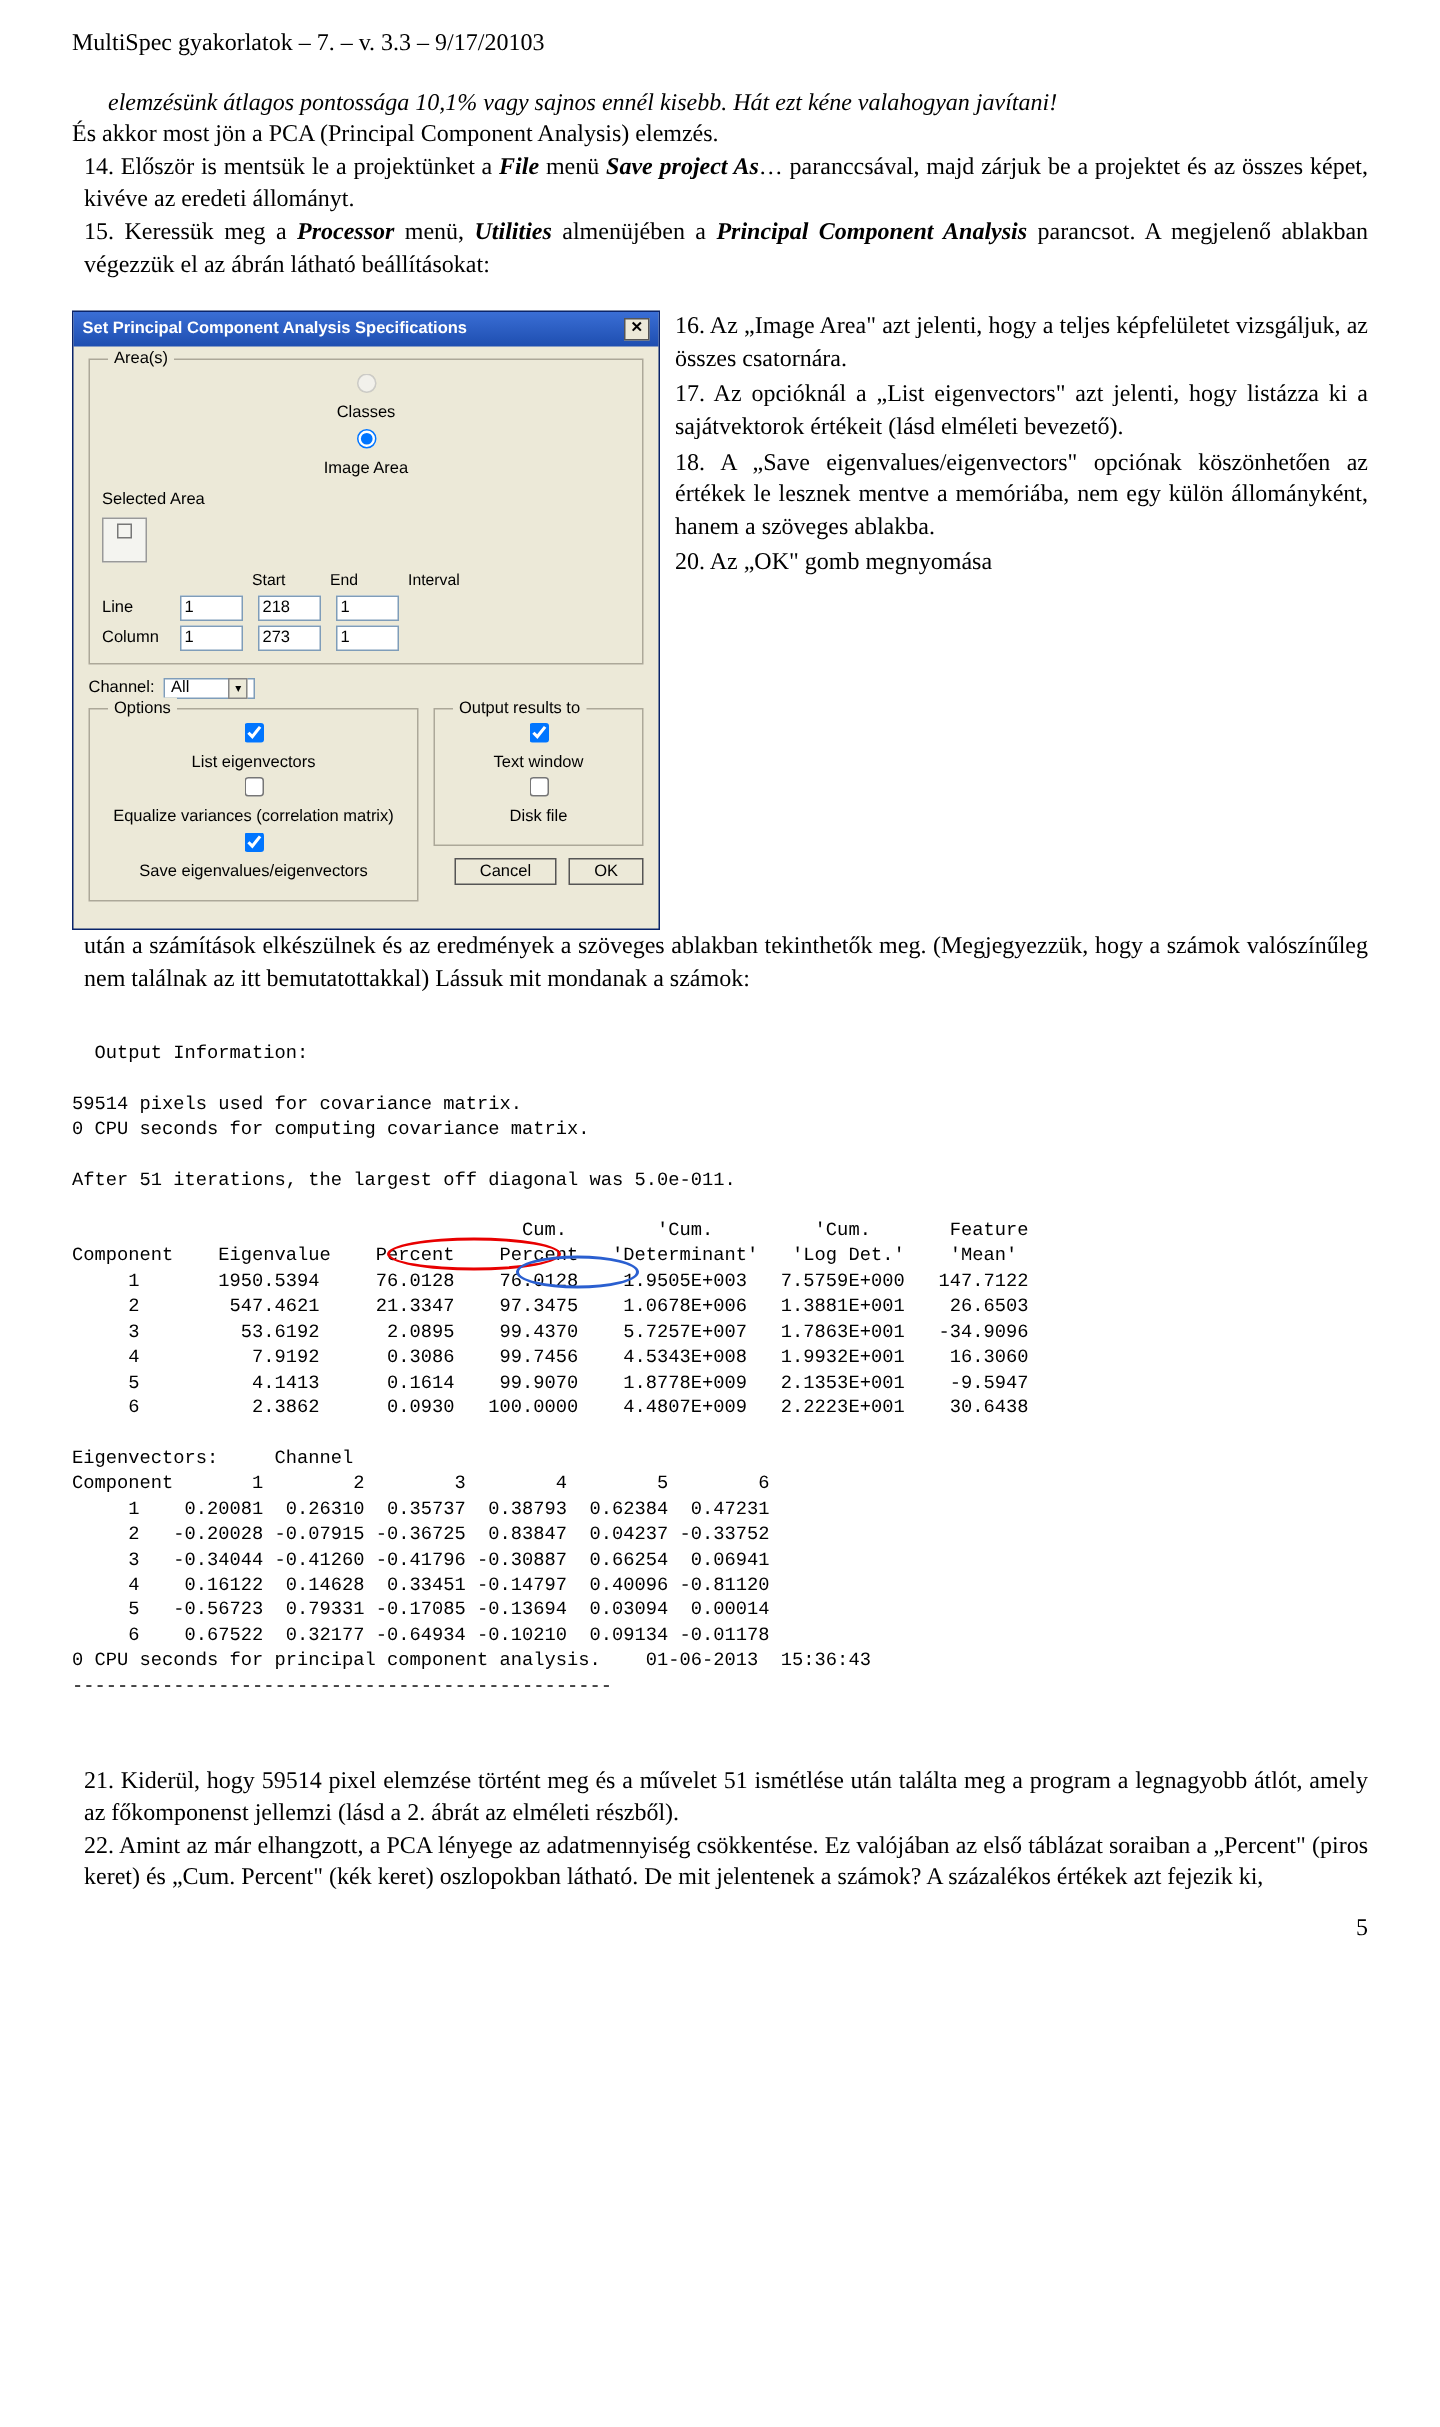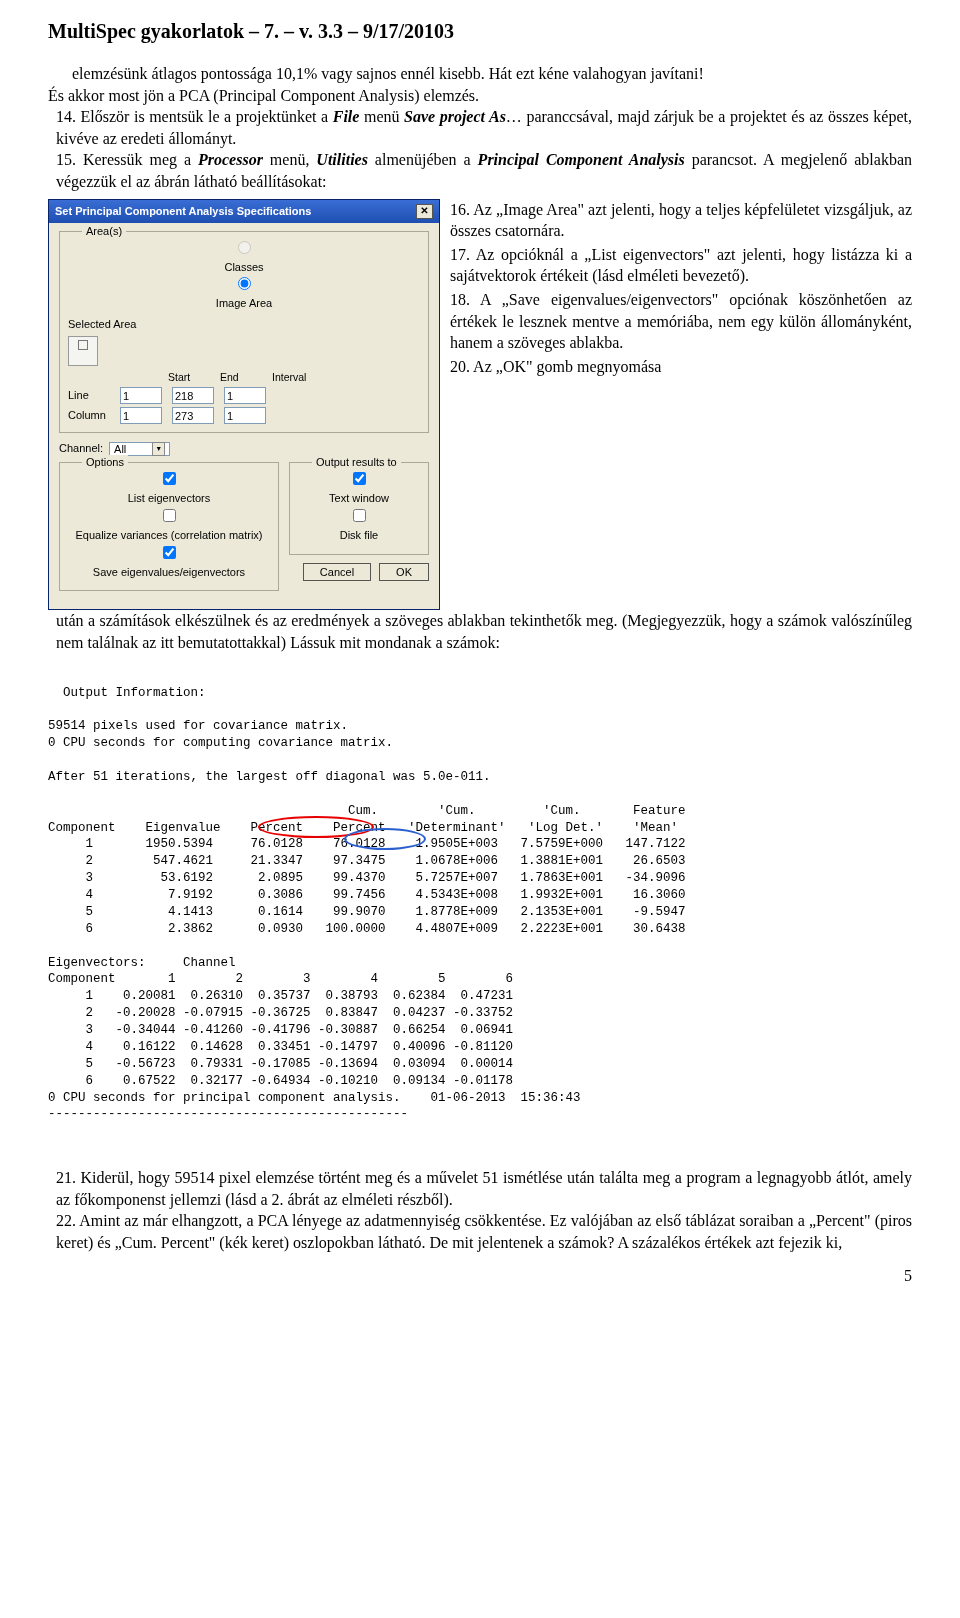--- a/index.html
+++ b/index.html
@@ -5,25 +5,25 @@
   * { box-sizing: border-box; margin: 0; padding: 0; }
   body {
     font-family: "Times New Roman", serif;
     font-size: 16px;
     line-height: 1.35;
     color: #000;
     background: #fff;
     width: 960px;
     padding: 18px 48px 24px 48px;
   }
-  .header { font-size: 20px; margin-bottom: 18px; font-weight: bold; }
+  .header { font-size: 16px; margin-bottom: 18px; }
   .para { margin-bottom: 0; text-align: justify; }
-  .indent { text-indent: 24px; }
+  .indent { text-indent: 24px; font-style: italic; }
   .list-item { margin-left: 8px; text-align: justify; }
-  .content-row { display: flex; gap: 10px; margin-top: 6px; }
+  .content-row { display: flex; gap: 10px; margin-top: 20px; }
   .dialog-col { flex: 0 0 392px; }
   .text-col { flex: 1; text-align: justify; }
   .text-col .li { margin-bottom: 2px; }
   .after-dialog { text-align: justify; }
   .output-block {
     font-family: "Courier New", monospace;
     font-size: 12.5px;
     line-height: 1.35;
     white-space: pre;
     margin: 14px 0 10px 0;
@@ -63,21 +63,21 @@
     text-align: center;
   }
   .dlg-body { padding: 8px 10px 10px 10px; }
   .grp {
     border: 1px solid #aca899;
     padding: 6px 8px 8px 8px;
     margin-bottom: 8px;
     position: relative;
   }
   .grp-title {
-    position: absolute; top: -8px; left: 22px;
+    position: absolute; top: -8px; left: 12px;
     background: #ece9d8; padding: 0 4px;
     font-size: 11px;
   }
   .radio, .check { display: flex; align-items: center; gap: 6px; margin: 3px 0; font-size: 11px; flex-direction: column; }
   .radio input, .check input { margin: 0; }
   .grid-labels { display: grid; grid-template-columns: 48px 48px 48px 48px; gap: 4px; font-size: 10.5px; margin-left: 48px; }
   .grid-row { display: grid; grid-template-columns: 48px 48px 48px 48px; gap: 4px; align-items: center; margin-top: 3px; }
   .txt-in { width: 42px; height: 17px; font-size: 11px; padding: 0 2px; border: 1px solid #7f9db9; background: #fff; }
   .row-label { font-size: 11px; }
   .sel-sq {

